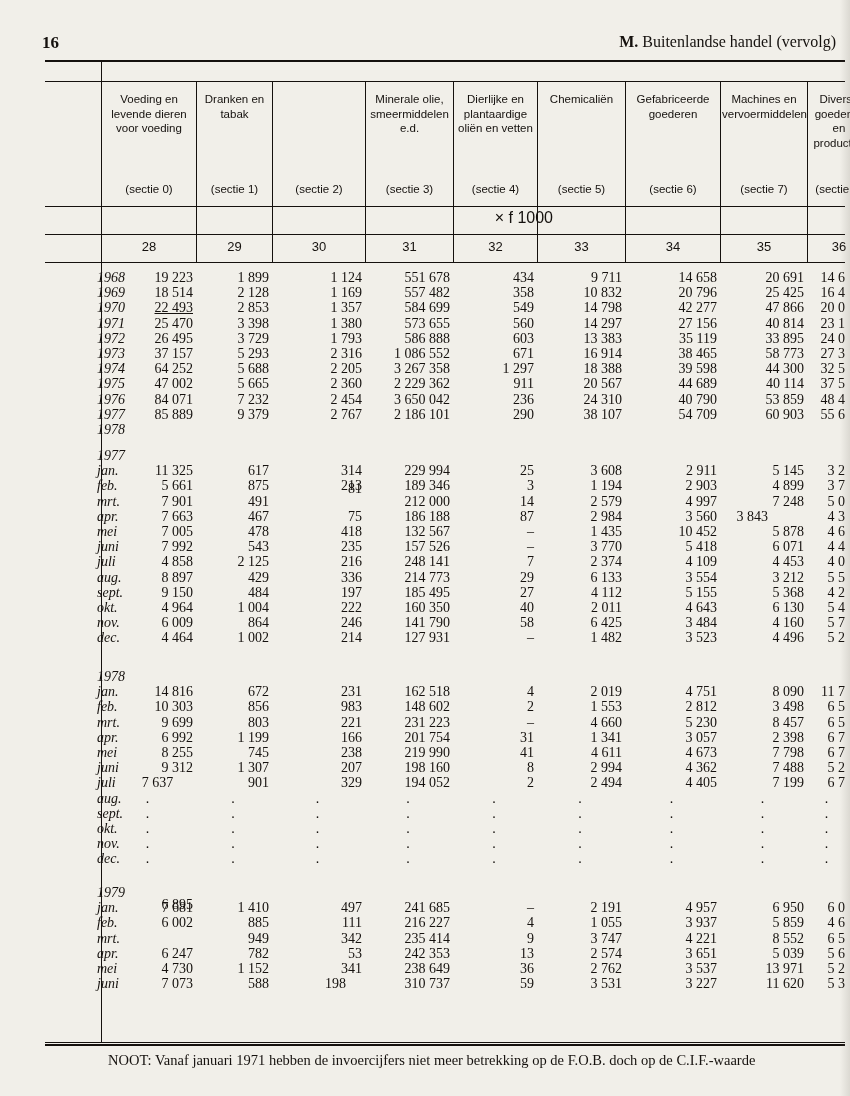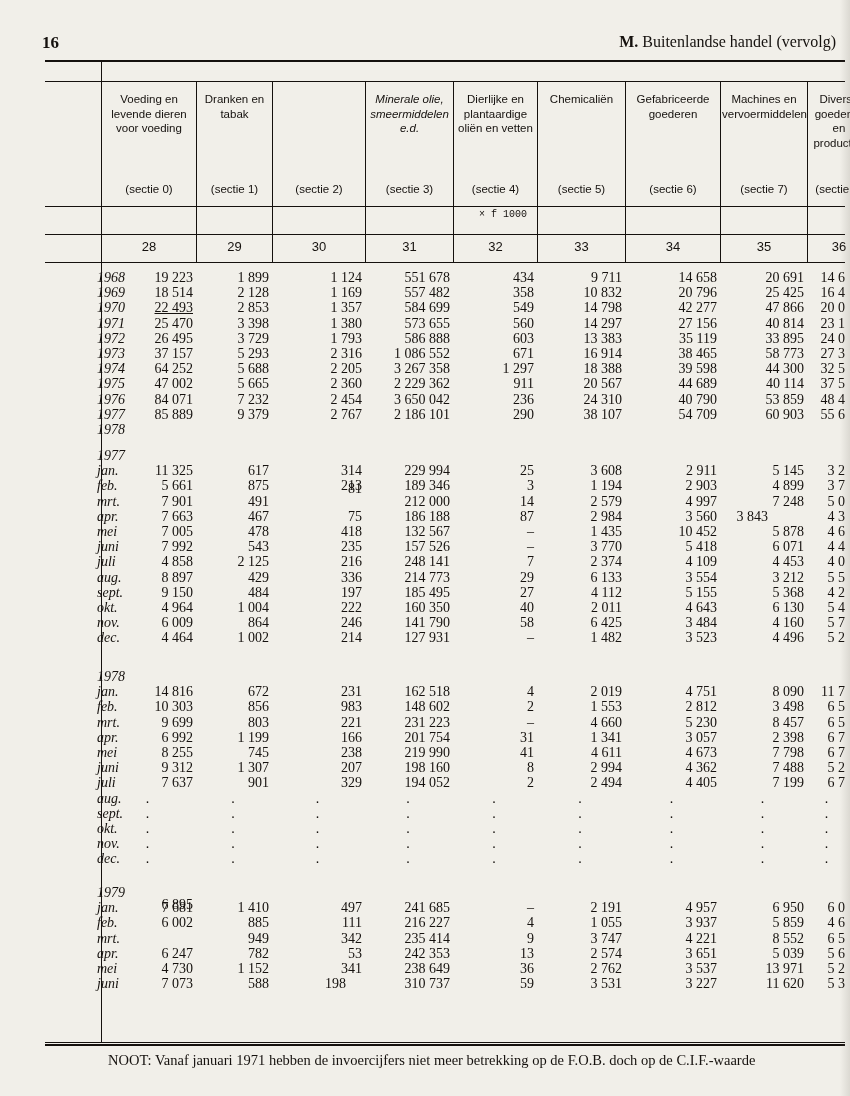--- a/index.html
+++ b/index.html
@@ -116,23 +116,23 @@
     font-size: 11.5px;
   }
   .colnum {
     position: absolute;
     text-align: center;
     font-family: "Liberation Sans", sans-serif;
     font-size: 13px;
   }
   .units {
     position: absolute;
-    text-align: center;
-    font-family: Liberation Mono, monospace;
-    font-size: 10px;
+    text-align: right;
+    font-family: Liberation Sans, sans-serif;
+    font-size: 16px;
   }
 
   
   .rowlabel {
     position: absolute;
     font-style: italic;
     font-family: "Liberation Serif", serif;
     font-size: 14px;
     left: 52px;
     white-space: nowrap;
@@ -187,21 +187,21 @@
     <div class="vline" style="left:227px;top:19px;height:181px;"></div>
     <div class="vline" style="left:320px;top:19px;height:181px;"></div>
     <div class="vline" style="left:408px;top:19px;height:181px;"></div>
     <div class="vline" style="left:492px;top:19px;height:181px;"></div>
     <div class="vline" style="left:580px;top:19px;height:181px;"></div>
     <div class="vline" style="left:675px;top:19px;height:181px;"></div>
     <div class="vline" style="left:762px;top:19px;height:181px;"></div>
 
     <div class="colhead" style="left:58px;top:30px;width:92px;">Voeding en levende dieren voor voeding</div>
     <div class="colhead" style="left:153px;top:30px;width:73px;">Dranken en tabak</div>
-    <div class="colhead" style="left:322px;top:30px;width:85px;font-style:italic;">Minerale olie, smeermiddelen e.d.</div>
+    <div class="colhead" style="left:322px;top:30px;width:85px;">Minerale olie, smeermiddelen e.d.</div>
     <div class="colhead" style="left:410px;top:30px;width:81px;">Dierlijke en plantaardige oliën en vetten</div>
     <div class="colhead" style="left:494px;top:30px;width:85px;">Chemicaliën</div>
     <div class="colhead" style="left:582px;top:30px;width:92px;">Gefabriceerde goederen</div>
     <div class="colhead" style="left:677px;top:30px;width:84px;">Machines en vervoermiddelen</div>
     <div class="colhead" style="left:764px;top:30px;width:60px;">Diverse goederen en producten</div>
 
     <div class="sectie" style="left:58px;top:121px;width:92px;">(sectie 0)</div>
     <div class="sectie" style="left:153px;top:121px;width:73px;">(sectie 1)</div>
     <div class="sectie" style="left:229px;top:121px;width:90px;">(sectie 2)</div>
     <div class="sectie" style="left:322px;top:121px;width:85px;">(sectie 3)</div>
@@ -501,21 +501,21 @@
         <div class="cell" style="left: 57px; width: 91px; top: 698.2px;">9 312</div>
         <div class="cell" style="left: 152px; width: 72px; top: 698.2px;">1 307</div>
         <div class="cell" style="left: 228px; width: 89px; top: 698.2px;">207</div>
         <div class="cell" style="left: 321px; width: 84px; top: 698.2px;">198 160</div>
         <div class="cell" style="left: 409px; width: 80px; top: 698.2px;">8</div>
         <div class="cell" style="left: 493px; width: 84px; top: 698.2px;">2 994</div>
         <div class="cell" style="left: 581px; width: 91px; top: 698.2px;">4 362</div>
         <div class="cell" style="left: 676px; width: 83px; top: 698.2px;">7 488</div>
         <div class="cell" style="left: 763px; width: 37px; top: 698.2px;">5 2</div>
         <div class="rowlabel" style="top: 713.4px;">juli</div>
-        <div class="cell" style="left: 57px; width: 91px; top: 713.4px;">7 637</div>
+        <div class="cell" style="left: 67px; width: 91px; top: 713.4px; text-align: center;">7 637</div>
         <div class="cell" style="left: 152px; width: 72px; top: 713.4px;">901</div>
         <div class="cell" style="left: 228px; width: 89px; top: 713.4px;">329</div>
         <div class="cell" style="left: 321px; width: 84px; top: 713.4px;">194 052</div>
         <div class="cell" style="left: 409px; width: 80px; top: 713.4px;">2</div>
         <div class="cell" style="left: 493px; width: 84px; top: 713.4px;">2 494</div>
         <div class="cell" style="left: 581px; width: 91px; top: 713.4px;">4 405</div>
         <div class="cell" style="left: 676px; width: 83px; top: 713.4px;">7 199</div>
         <div class="cell" style="left: 763px; width: 37px; top: 713.4px;">6 7</div>
         <div class="rowlabel" style="top: 728.6px;">aug.</div>
         <div class="dotcell" style="left: 57px; width: 91px; top: 728.6px;">.</div>

